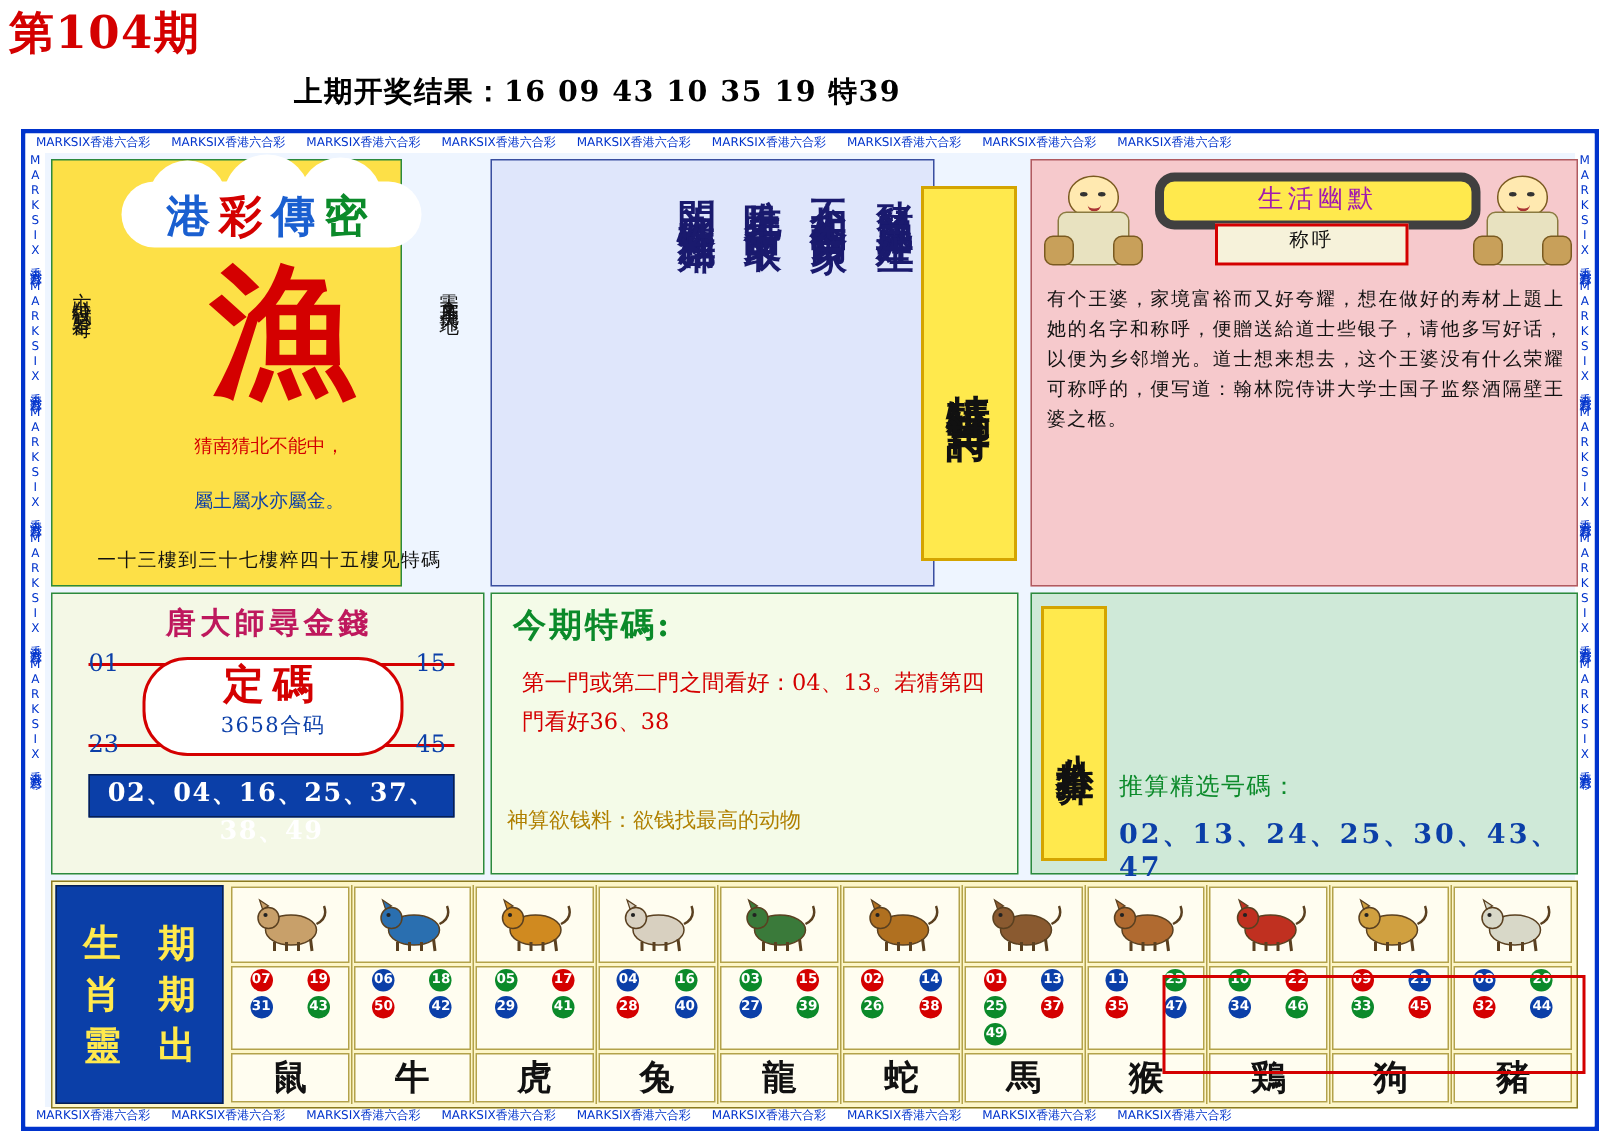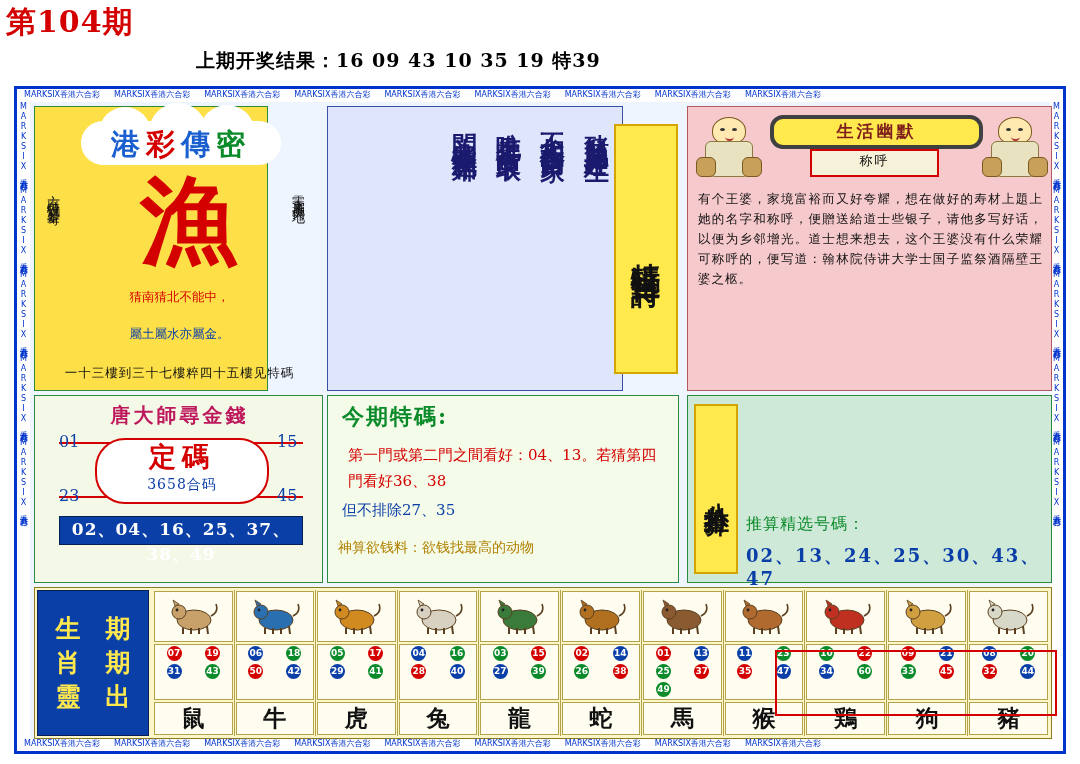--- a/index.html
+++ b/index.html
@@ -128,24 +128,24 @@
     font-family:"DejaVu Serif","Liberation Serif",serif;
     font-size:29px;line-height:40px;color:#111;font-weight:bold;letter-spacing:4px;
   }
   
   .p-humor{
     position:absolute;left:657px;top:4px;width:365px;height:285px;
     background:#f6c9cc;border:1px solid #b05a60;box-sizing:border-box;
   }
   .humor-title{
     position:absolute;left:82px;top:8px;width:205px;height:26px;
-    background:#ffe94d;border:4px solid #404040;border-radius:13px;
+    background:#ffe94d;border:6px solid #404040;border-radius:13px;
     text-align:center;line-height:24px;
     font-family:"DejaVu Serif","Liberation Serif",serif;
-    font-size:17px;font-weight:bold;color:#7f1d1d;letter-spacing:3px;
+    font-size:17px;font-weight:normal;color:#a21caf;letter-spacing:3px;
   }
   .humor-sub{
     position:absolute;left:122px;top:42px;width:125px;height:24px;
     background:#f6f2da;border:2px solid #d40000;
     text-align:center;line-height:20px;
     font-family:"DejaVu Serif","Liberation Serif",serif;
     font-size:13px;color:#111;letter-spacing:2px;
   }
   .humor-body{
     position:absolute;left:10px;top:82px;right:8px;
@@ -408,21 +408,20 @@
       <div class="tang-box">
         <div class="dm">定碼</div>
         <div class="num">3658合码</div>
       </div>
       <div class="tang-strip">02、04、16、25、37、38、49</div>
     </div>
 
     <div class="p-tm">
       <div class="tm-title">今期特碼:</div>
       <div class="tm-l1">第一門或第二門之間看好：04、13。若猜第四門看好36、38</div>
-      <div class="tm-l2">但不排除27、35</div>
       <div class="tm-l3">神算欲钱料：欲钱找最高的动物</div>
     </div>
 
     <div class="p-bagua">
       <div class="bagua-left">
         <div class="vtxt">八卦推算</div>
       </div>
       <div class="bagua-pick">推算精选号碼：</div>
       <div class="bagua-nums">02、13、24、25、30、43、47</div>
     </div>
@@ -615,21 +614,21 @@
                 <circle cx="10" cy="16" r="1.4" fill="#222"></circle>
                 <path d="M8 12 L6 6 L12 10 Z" fill="#c03020" stroke="#5a4020" stroke-width="0.8"></path>
                 <path d="M16 34 L16 40 M24 34 L24 40 M32 34 L32 40 M40 32 L41 40" stroke="#5a4020" stroke-width="2" fill="none"></path>
                 <path d="M44 22 q8 -4 5 -12" stroke="#5a4020" stroke-width="1.6" fill="none"></path>
               </svg>
             </div>
             <div class="znums">
               <div class="ball" style="background: rgb(11, 138, 42);">10</div>
               <div class="ball" style="background: rgb(212, 0, 0);">22</div>
               <div class="ball" style="background: rgb(11, 63, 168);">34</div>
-              <div class="ball" style="background: rgb(11, 138, 42);">60</div>
+              <div class="ball" style="background: rgb(11, 138, 42);">46</div>
               <div></div>
               <div></div>
             </div>
             <div class="zname">鶏</div>
           </div>
           <div class="zcol">
             <div class="zpic">
               <svg width="52" height="44" viewBox="0 0 52 44">
                 <ellipse cx="27" cy="26" rx="17" ry="10" fill="#d0a040" stroke="#5a4020" stroke-width="1"></ellipse>
                 <circle cx="12" cy="18" r="7" fill="#d0a040" stroke="#5a4020" stroke-width="1"></circle>

